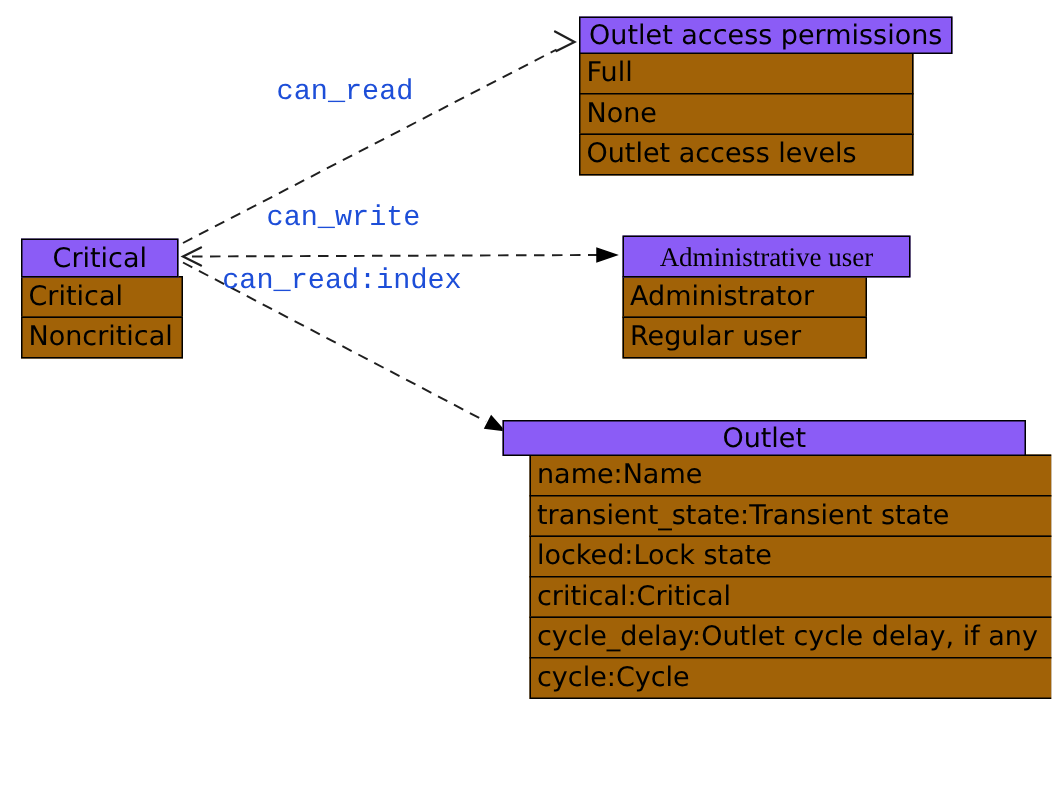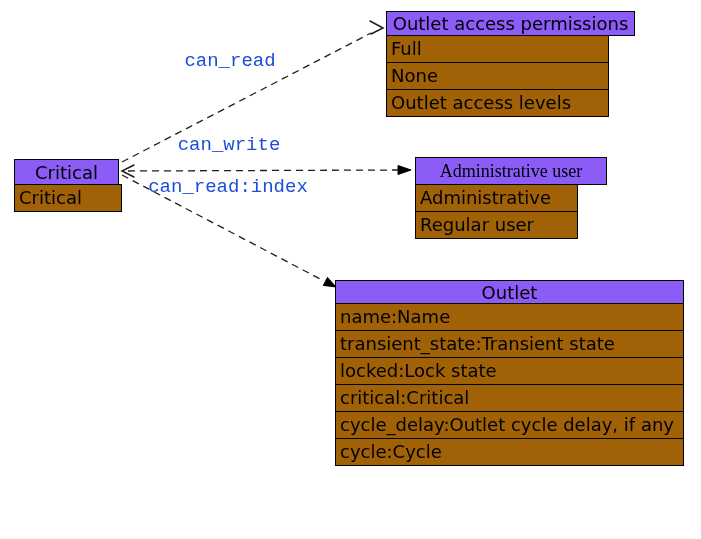--- a/index.html
+++ b/index.html
@@ -56,34 +56,35 @@
         <div class="row">Full</div>
         <div class="row">None</div>
         <div class="row">Outlet access levels</div>
       </div>
   </div>
 
   <div class="tbl" style="left:14px;top:159px;">
     <div class="hdr" style="width:105px;height:26px;">Critical</div>
     <div class="rows" style="width:108px;">
         <div class="row">Critical</div>
+        <div class="row">Noncritical</div>
       </div>
   </div>
 
   <div class="tbl" style="left:415px;top:157px;">
     <div class="hdr" style="width:192px;height:28px;font-family:Liberation Serif, serif;">Administrative user</div>
     <div class="rows" style="width:163px;">
-        <div class="row">Administrative</div>
+        <div class="row">Administrator</div>
         <div class="row">Regular user</div>
       </div>
   </div>
 
   <div class="tbl" style="left:335px;top:280px;">
     <div class="hdr" style="width:349px;height:24px;">Outlet</div>
-    <div class="rows" style="width:349px;">
+    <div class="rows" style="width:349px;margin-left:18px;">
         <div class="row">name:Name</div>
         <div class="row">transient_state:Transient state</div>
         <div class="row">locked:Lock state</div>
         <div class="row">critical:Critical</div>
         <div class="row">cycle_delay:Outlet cycle delay, if any</div>
         <div class="row">cycle:Cycle</div>
       </div>
   </div>
 
 </div>

